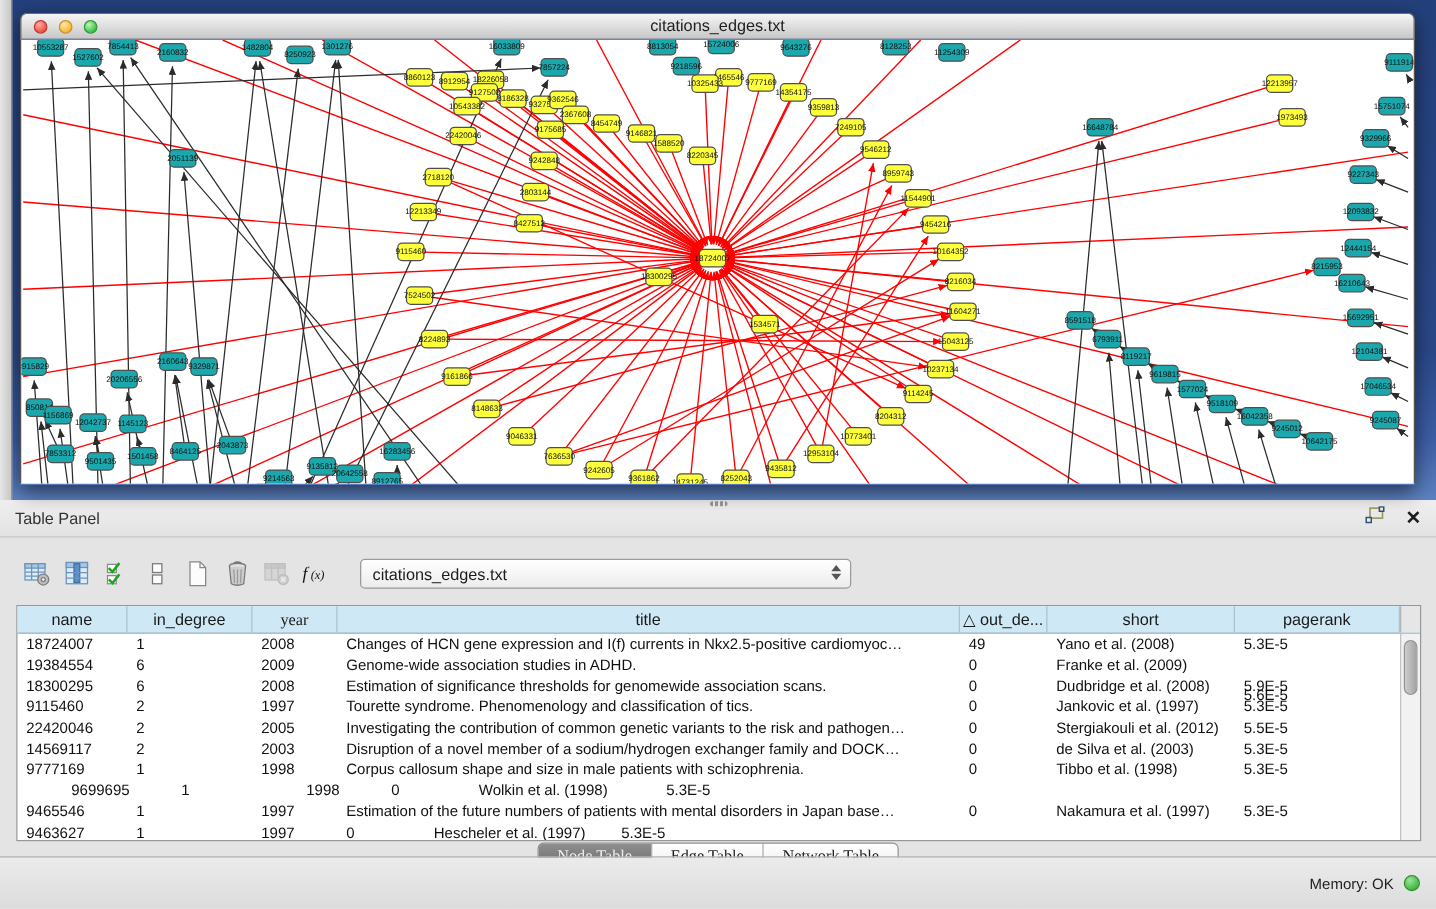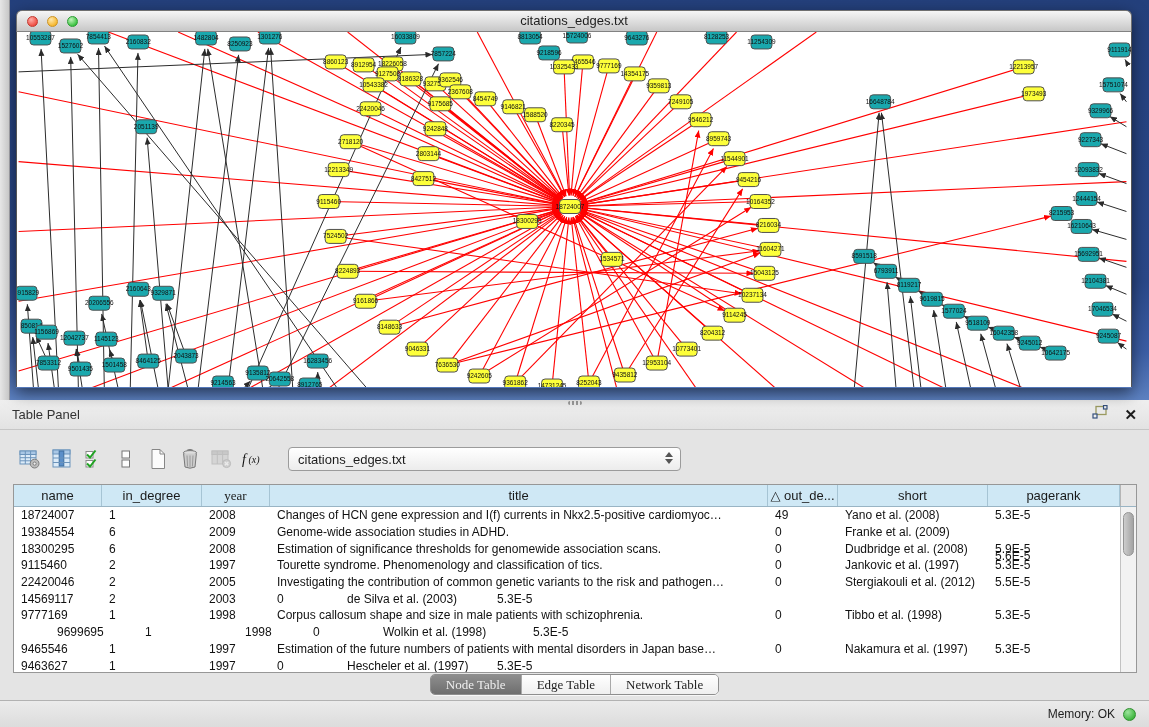--- a/index.html
+++ b/index.html
@@ -61,21 +61,21 @@
 
   .tabbar { position:absolute; top:274px; left:0; width:100%; height:27px;
     display:flex; align-items:flex-start; justify-content:center;font-family:Liberation Serif, serif; }
   .seg { display:flex; border:1px solid #8e8e8e; border-radius:5px; overflow:hidden; height:21px;
     box-shadow:0 1px 0 rgba(255,255,255,.7); }
   .seg-item { padding:0 15px; font-size:13px; line-height:20px; color:#1e1e1e;
     background:linear-gradient(#ffffff,#efefef); border-right:1px solid #a9a9a9; }
   .seg-item:last-child { border-right:none; }
   .seg-item.selected { background:linear-gradient(#8e8e8e,#6e6e6e); color:#efefef; }
 
-  .statusbar { position:absolute; bottom:0; left:0; width:100%; height:27px;
+  .statusbar { position:absolute; bottom:0; left:0; width:100%; height:42px;
     background:linear-gradient(#ebebeb,#dcdcdc); border-top:1px solid #b2b2b2;
     display:flex; align-items:center; justify-content:flex-end; gap:8px; padding-right:13px;
     font-size:12px; color:#1e1e1e; }
   .memdot { width:13px; height:13px; border-radius:50%;
     background:radial-gradient(circle at 35% 30%,#9ce49c,#3db53d 75%); border:1px solid #2f8f2f; }
 </style>
 </head>
 <body>
 
 <div class="network-region">
@@ -852,20 +852,21 @@
             <div class="tcell" style="width: 68px;">2005</div>
             <div class="tcell" style="width: 498px;">Investigating the contribution of common genetic variants to the risk and pathogen…</div>
             <div class="tcell" style="width: 70px;">0</div>
             <div class="tcell" style="width: 150px;">Stergiakouli et al. (2012)</div>
             <div class="tcell" style="width: 132px;">5.5E-5</div>
           </div>
           <div class="trow">
             <div class="tcell" style="width: 88px;">14569117</div>
             <div class="tcell" style="width: 100px;">2</div>
             <div class="tcell" style="width: 68px;">2003</div>
+            <div class="tcell" style="width: 498px;">Disruption of a novel member of a sodium/hydrogen exchanger family and DOCK…</div>
             <div class="tcell" style="width: 70px;">0</div>
             <div class="tcell" style="width: 150px;">de Silva et al. (2003)</div>
             <div class="tcell" style="width: 132px;">5.3E-5</div>
           </div>
           <div class="trow">
             <div class="tcell" style="width: 88px;">9777169</div>
             <div class="tcell" style="width: 100px;">1</div>
             <div class="tcell" style="width: 68px;">1998</div>
             <div class="tcell" style="width: 498px;">Corpus callosum shape and size in male patients with schizophrenia.</div>
             <div class="tcell" style="width: 70px;">0</div>

